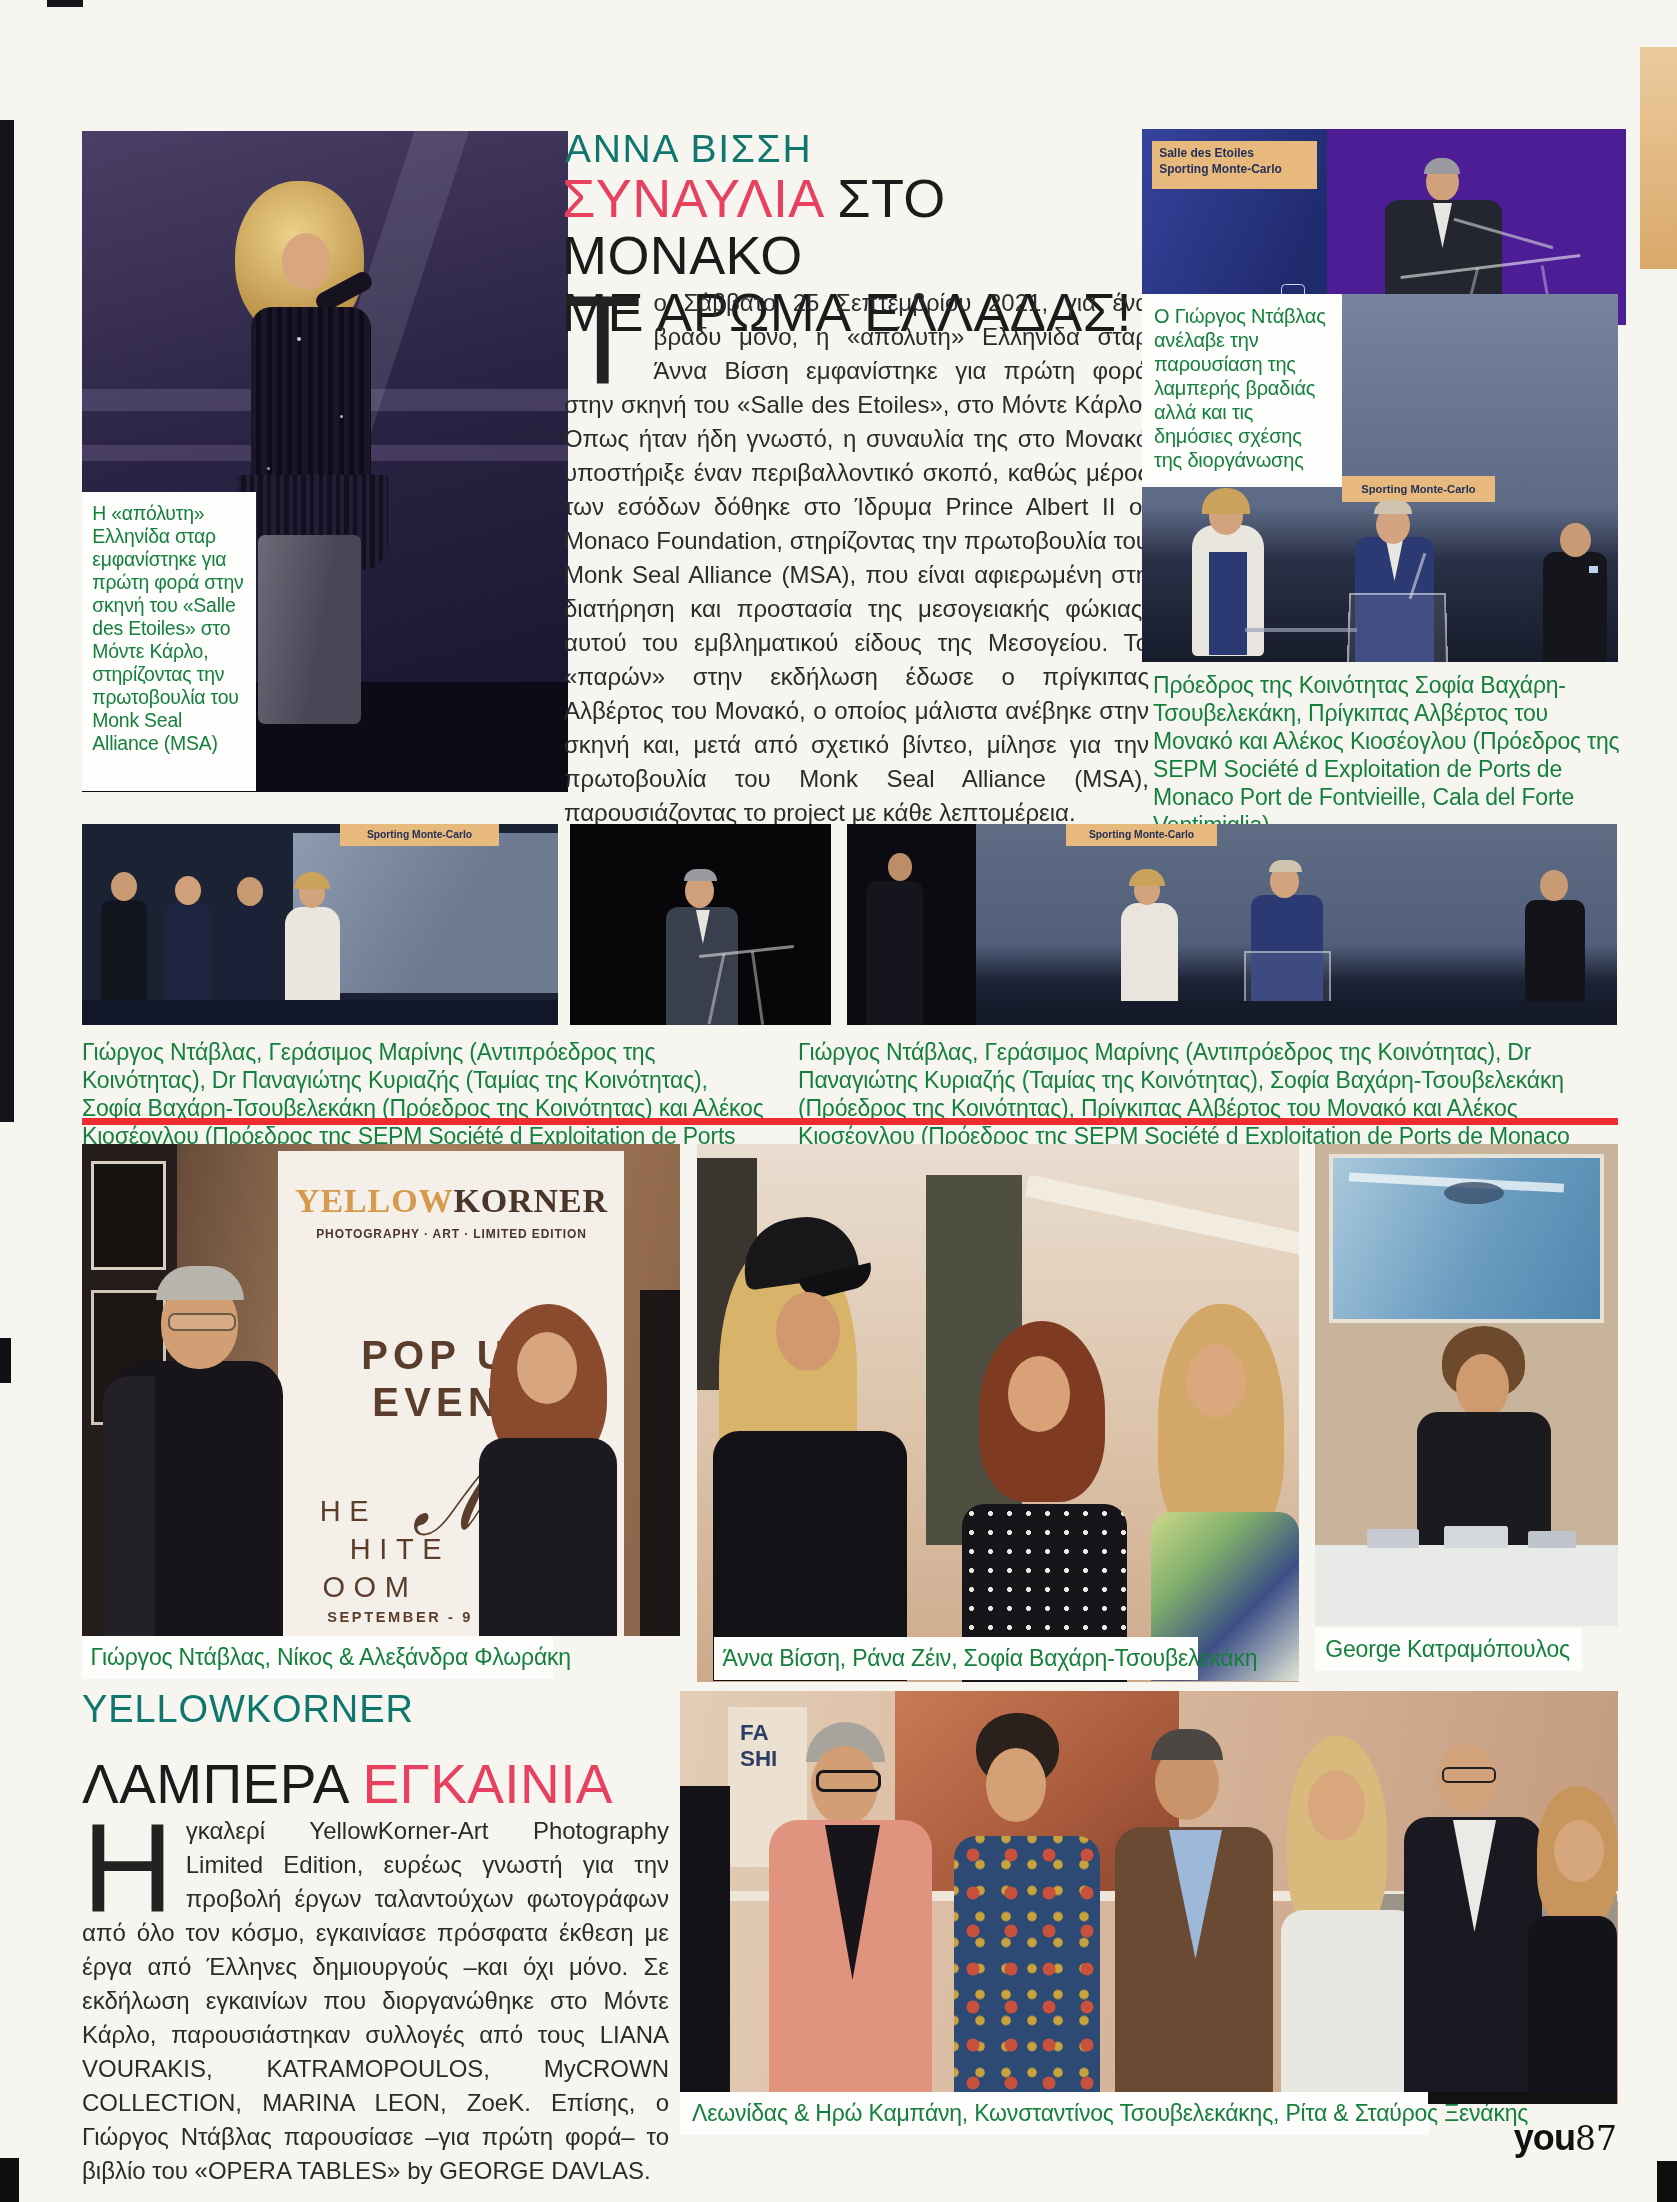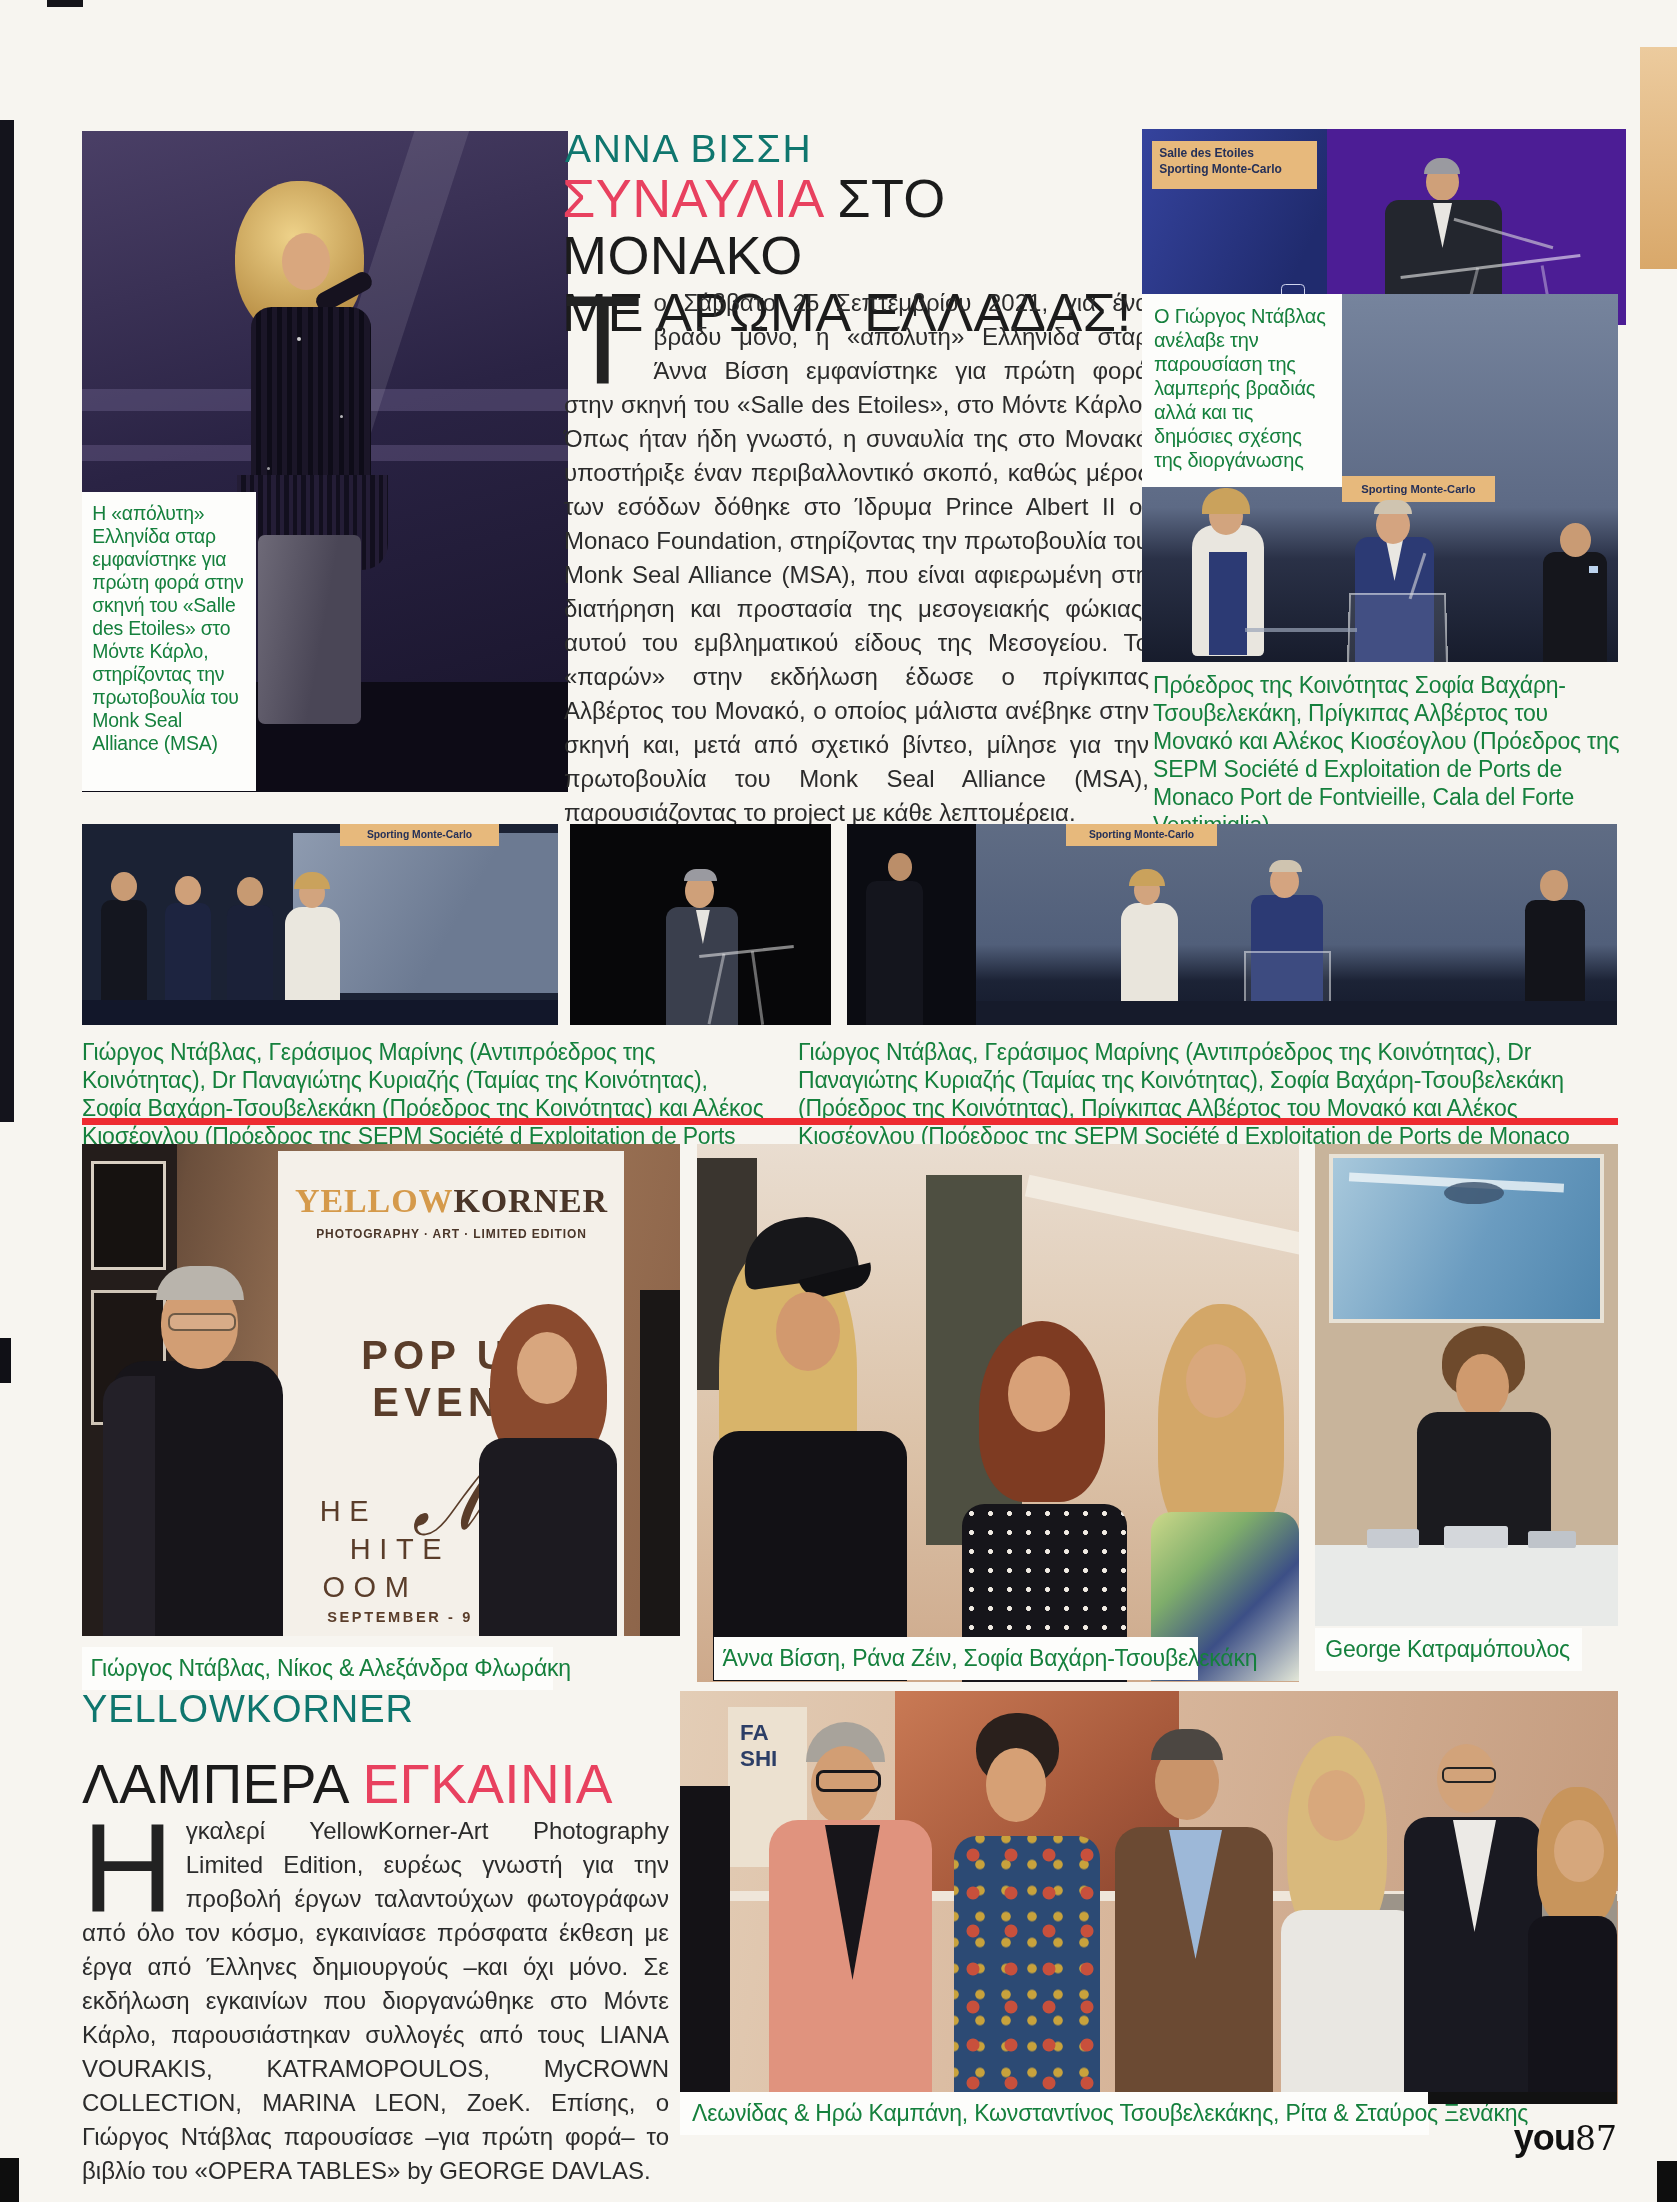--- a/index.html
+++ b/index.html
@@ -175,21 +175,21 @@
     <div class="fig" style="left:29px;top:217px;width:172px;height:275px;border-radius:34px 34px 0 0;background:#17151a;"></div>
     <div class="fig" style="left:20.6px;top:232px;width:52px;height:260px;border-radius:26px 0 0 0;background:#232028;"></div>
     <div class="fig" style="left:79px;top:136px;width:77px;height:89px;border-radius:48%;background:#d29e74;"></div>
     <div class="fig" style="left:74px;top:122px;width:88px;height:34px;border-radius:43px 43px 0 0;background:#b9b4ac;"></div>
     <div class="fig" style="left:86px;top:169px;width:64px;height:13.8px;border:2.6px solid #6d5a46;border-radius:6.9px;background:rgba(255,255,255,.15);"></div>
     <div class="fig" style="left:408px;top:160px;width:117px;height:163px;border-radius:50% 50% 40% 40%;background:#8a4a2e;"></div>
     <div class="fig" style="left:435px;top:188px;width:60px;height:72px;border-radius:50%;background:#d8a67e;"></div>
     <div class="fig" style="left:397px;top:294px;width:138px;height:198px;border-radius:26px 26px 0 0;background:#1c1a20;"></div>
     <div class="fig" style="left:558px;top:146px;width:40px;height:346px;background:#1a1716;"></div>
   </div>
-  <div class="capbox" style="left:82px;top:1636px;width:471px;height:43px;margin-top:11px;">
+  <div class="capbox" style="left:82px;top:1636px;width:471px;height:43px;">
     <p class="cap" style="font-size:23px;line-height:43px;padding-left:8.6px;white-space:nowrap;">Γιώργος Ντάβλας, Νίκος &amp; Αλεξάνδρα Φλωράκη</p>
   </div>
 
   <div class="photo" style="left:697px;top:1144px;width:602px;height:538px;background:linear-gradient(#e9ddd0 0%,#dcc3a9 55%,#cda98b 100%);">
     <div class="fig" style="left:0;top:13.8px;width:60px;height:232px;background:#3a352f;"></div>
     <div class="fig" style="left:229px;top:31px;width:96px;height:370px;background:#4e4f41;"></div>
     <div class="fig" style="left:327px;top:60px;width:284px;height:22.4px;background:#f2ebe0;transform:rotate(12deg);"></div>
     <div class="fig" style="left:22.4px;top:95px;width:138px;height:293px;border-radius:45% 45% 35% 35%;background:#d8b46a;"></div>
     <div class="fig" style="left:45px;top:74px;width:114px;height:65px;border-radius:52px 52px 8.6px 8.6px;background:#17171a;transform:rotate(-8deg);"></div>
     <div class="fig" style="left:103px;top:127px;width:74px;height:22.4px;border-radius:0 0 34px 34px;background:#101013;transform:rotate(-14deg);"></div>

